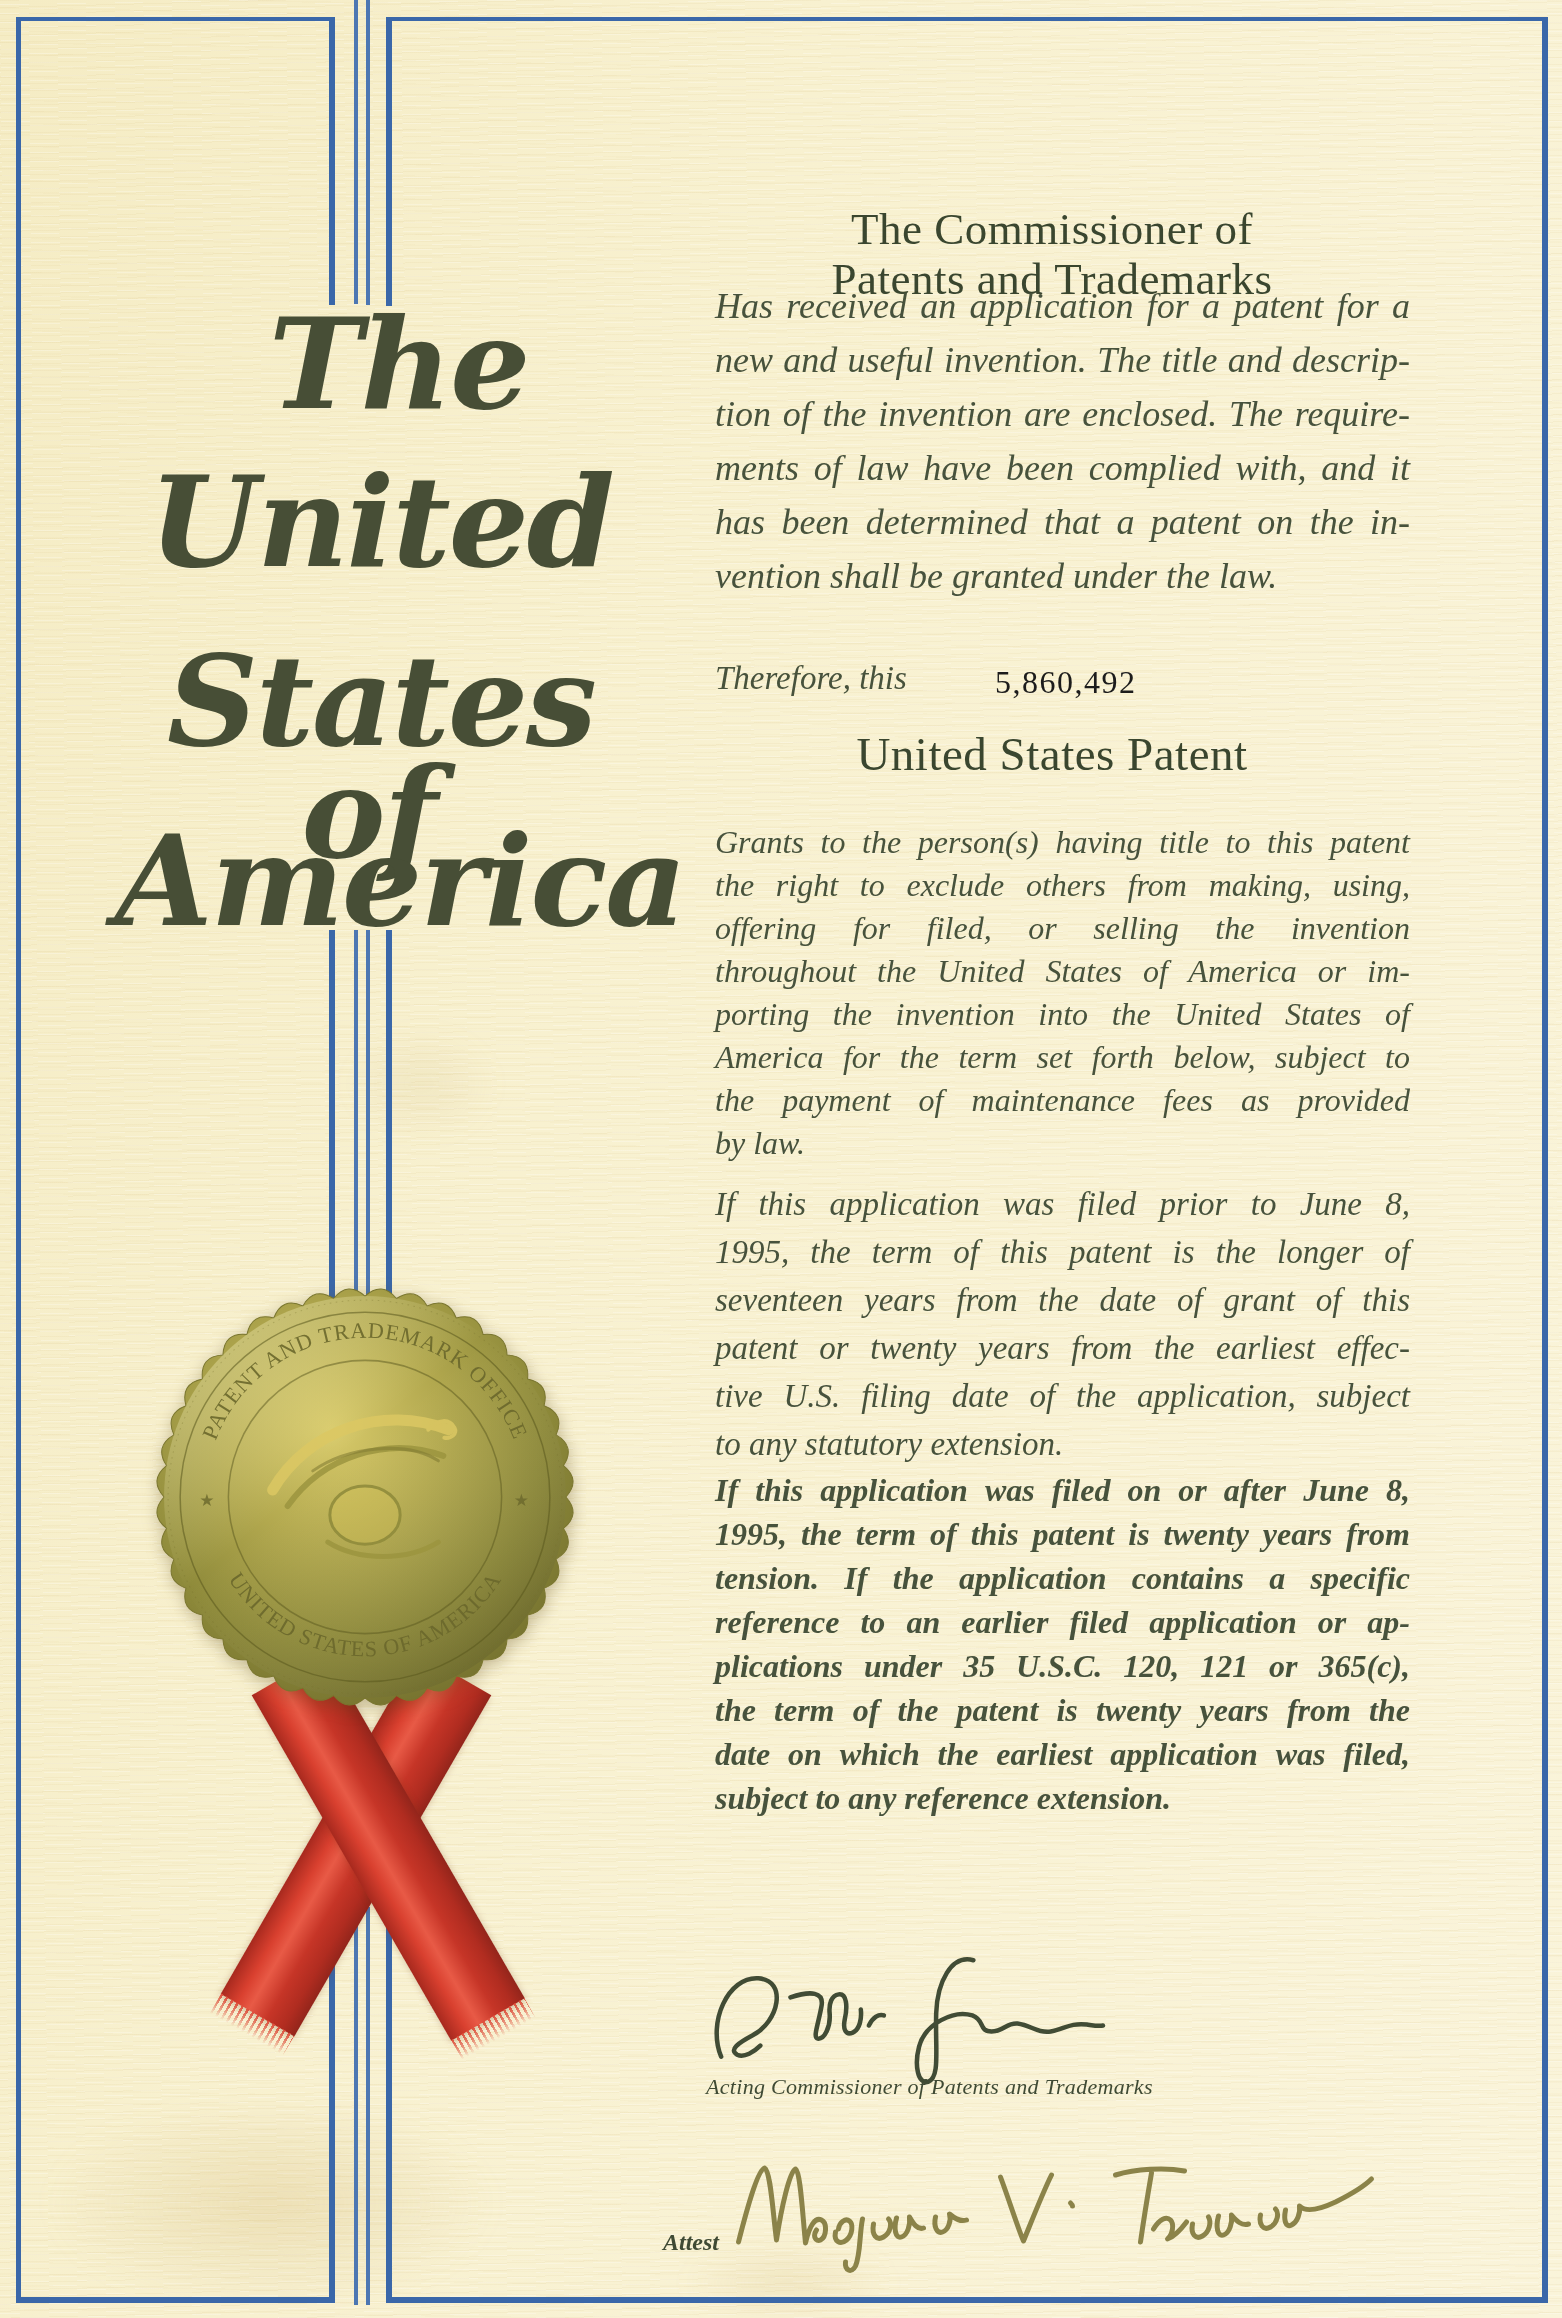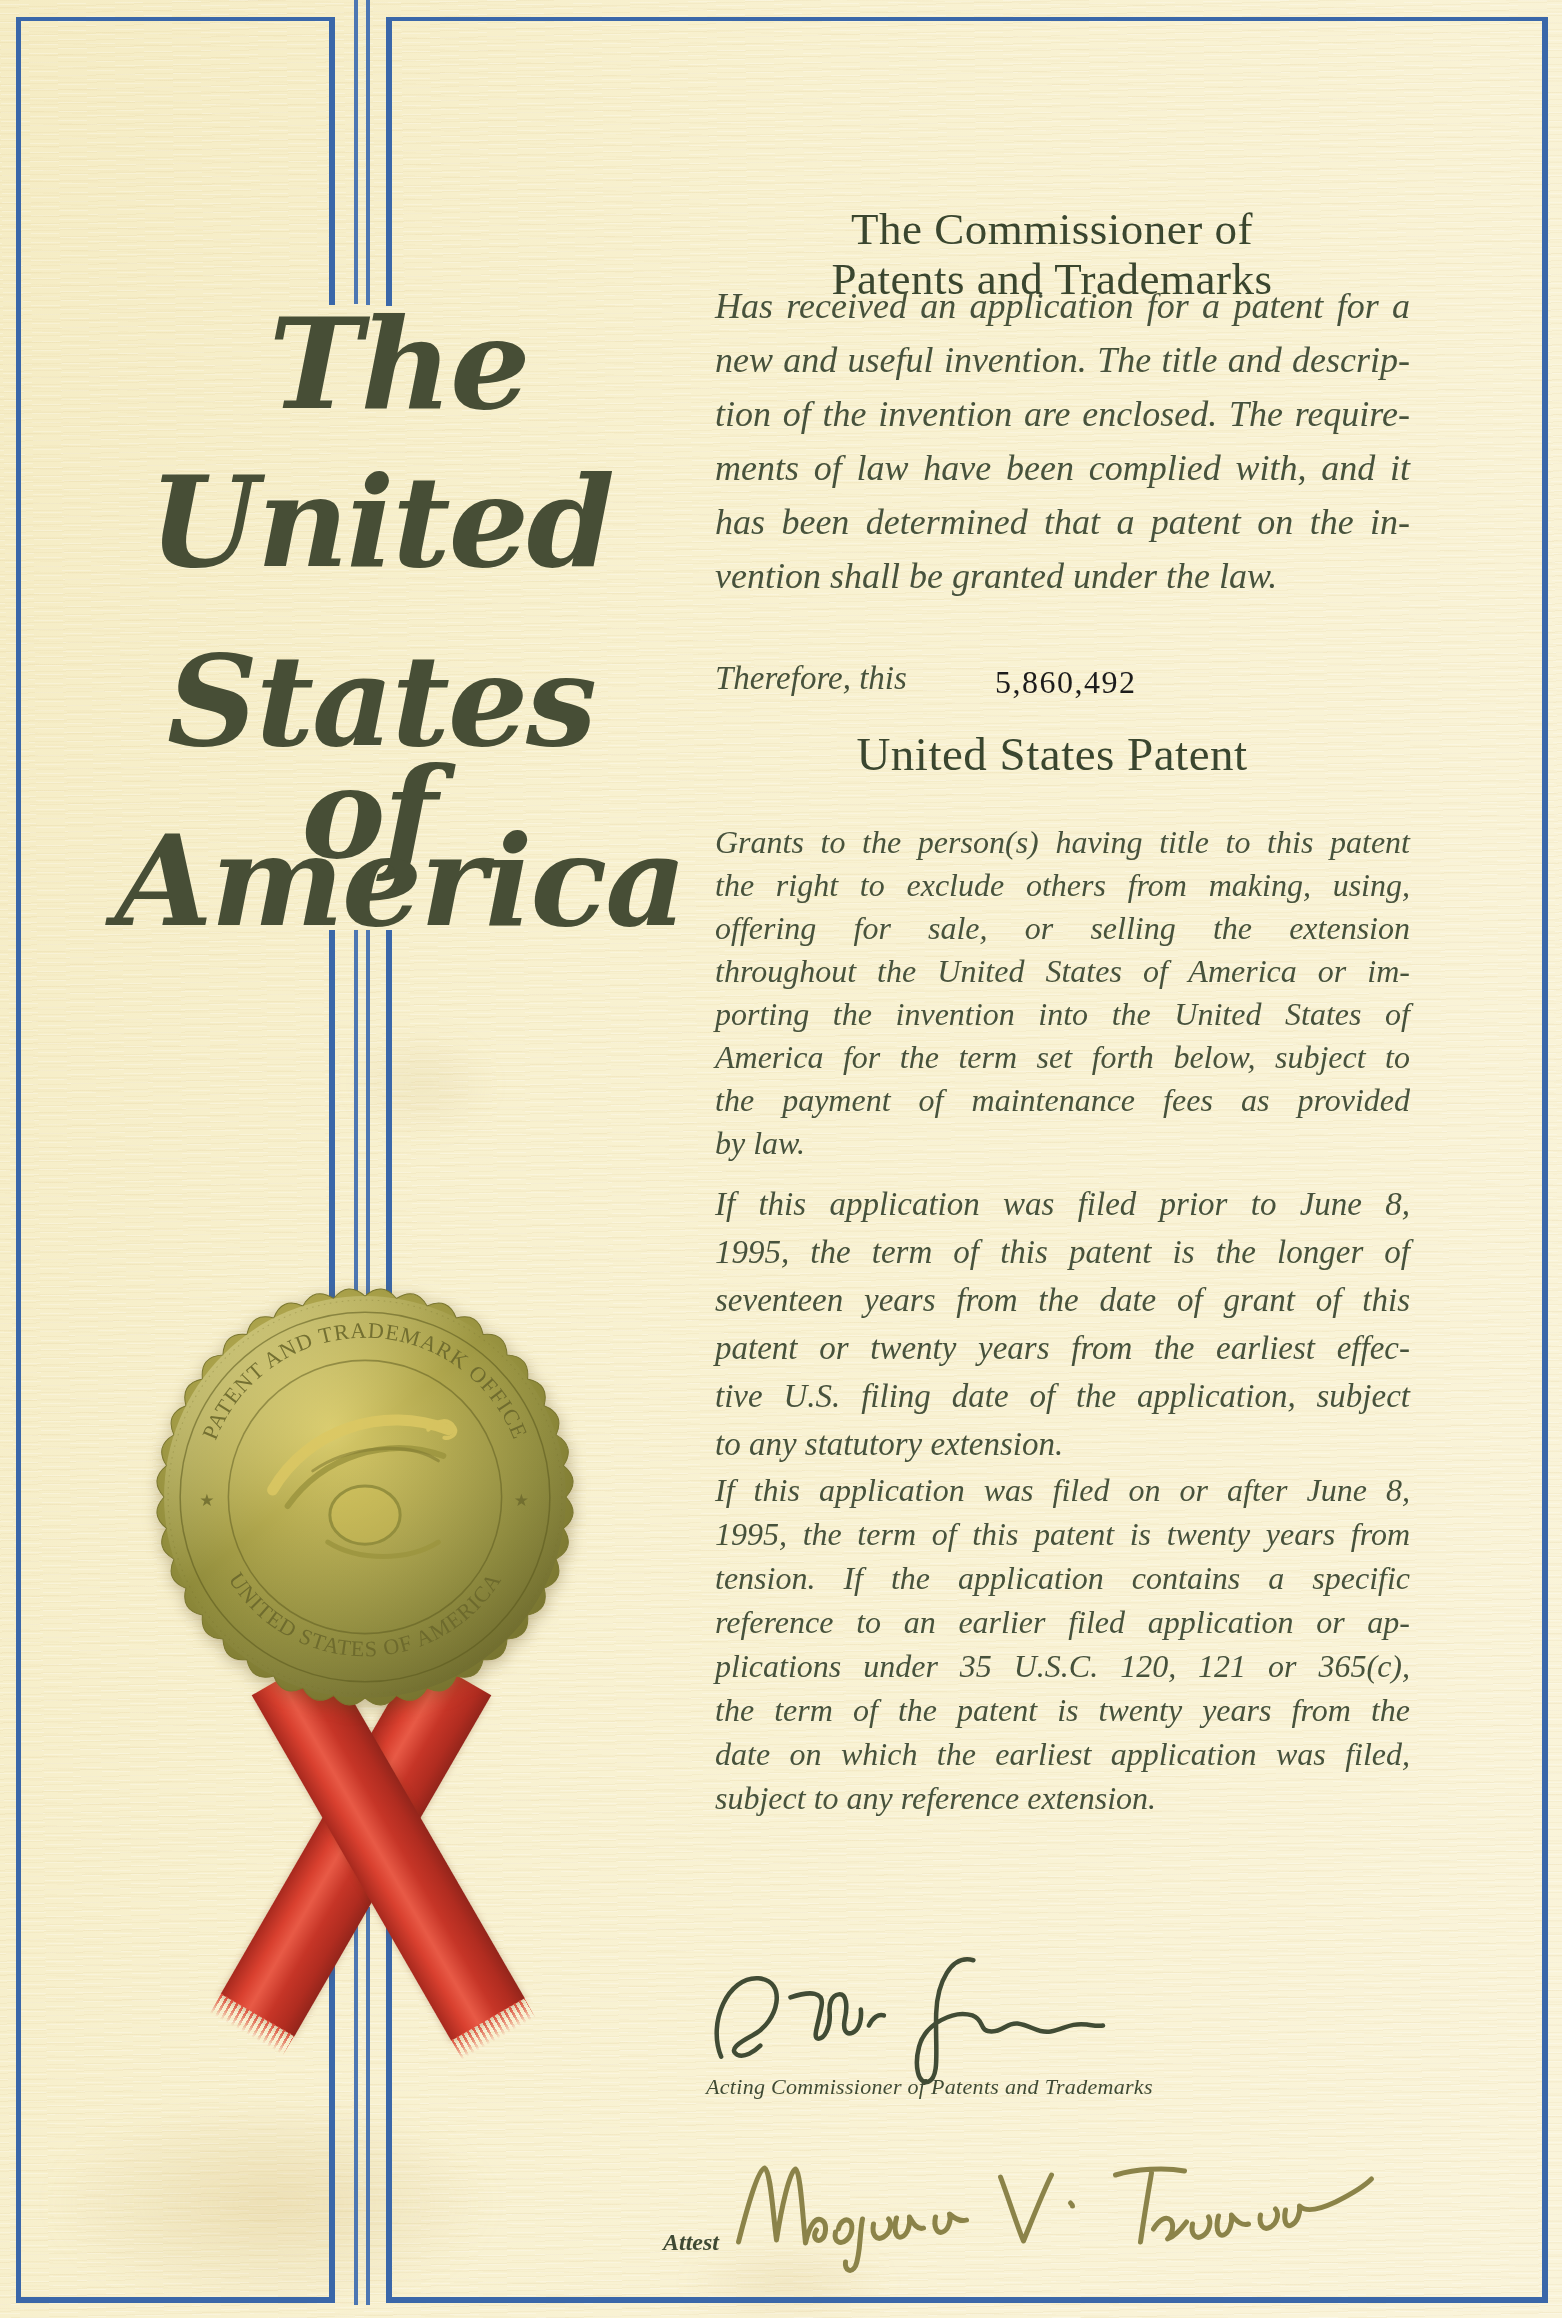--- a/index.html
+++ b/index.html
@@ -38,21 +38,21 @@
   
   .rcol-head{position:absolute;left:688px;width:728px;text-align:center;color:#3a462f;}
   .h-commissioner{top:204px;font-size:45px;line-height:50px;letter-spacing:0.5px;}
   .h-patent{top:727px;font-size:47px;letter-spacing:0.5px;}
   .para{position:absolute;left:715px;width:695px;color:#47523c;font-style:italic;}
   .para .line{text-align:justify;text-align-last:justify;white-space:normal;}
   .para .line.last{text-align-last:left;}
   .p1{top:279px;font-size:36px;line-height:54px;}
   .p2{top:821px;font-size:32px;line-height:43px;}
   .p3{top:1180px;font-size:33px;line-height:48px;}
-  .p4{top:1468px;font-size:32px;line-height:44px;}
+  .p4{top:1468px;font-size:32px;line-height:44px;font-weight:bold;}
   .therefore{position:absolute;left:715px;top:660px;font-size:33px;font-style:italic;color:#47523c;}
   .patno{position:absolute;left:995px;top:664px;font-size:32px;color:#1c1c1c;letter-spacing:1.5px;font-style:normal;}
   .acting{position:absolute;left:706px;top:2074px;font-size:22px;font-weight:400;font-style:italic;color:#3f4a34;letter-spacing:0.3px;}
   .attest{position:absolute;left:663px;top:2229px;font-size:24px;font-weight:700;font-style:italic;color:#3f4a34;}
 
   
   .sig{position:absolute;}
   .sig svg{display:block;overflow:visible;}
 
   
@@ -131,21 +131,21 @@
     </div>
 
   <div class="therefore">Therefore, this</div>
   <div class="patno">5,860,492</div>
 
   <div class="rcol-head h-patent">United States Patent</div>
 
   <div class="para p2">
       <div class="line">Grants to the person(s) having title to this patent</div>
       <div class="line">the right to exclude others from making, using,</div>
-      <div class="line">offering for sale, or selling the extension</div>
+      <div class="line">offering for filed, or selling the invention</div>
       <div class="line">throughout the United States of America or im-</div>
       <div class="line">porting the invention into the United States of</div>
       <div class="line">America for the term set forth below, subject to</div>
       <div class="line">the payment of maintenance fees as provided</div>
       <div class="line last">by law.</div>
     </div>
   <div class="para p3">
       <div class="line">If this application was filed prior to June 8,</div>
       <div class="line">1995, the term of this patent is the longer of</div>
       <div class="line">seventeen years from the date of grant of this</div>

